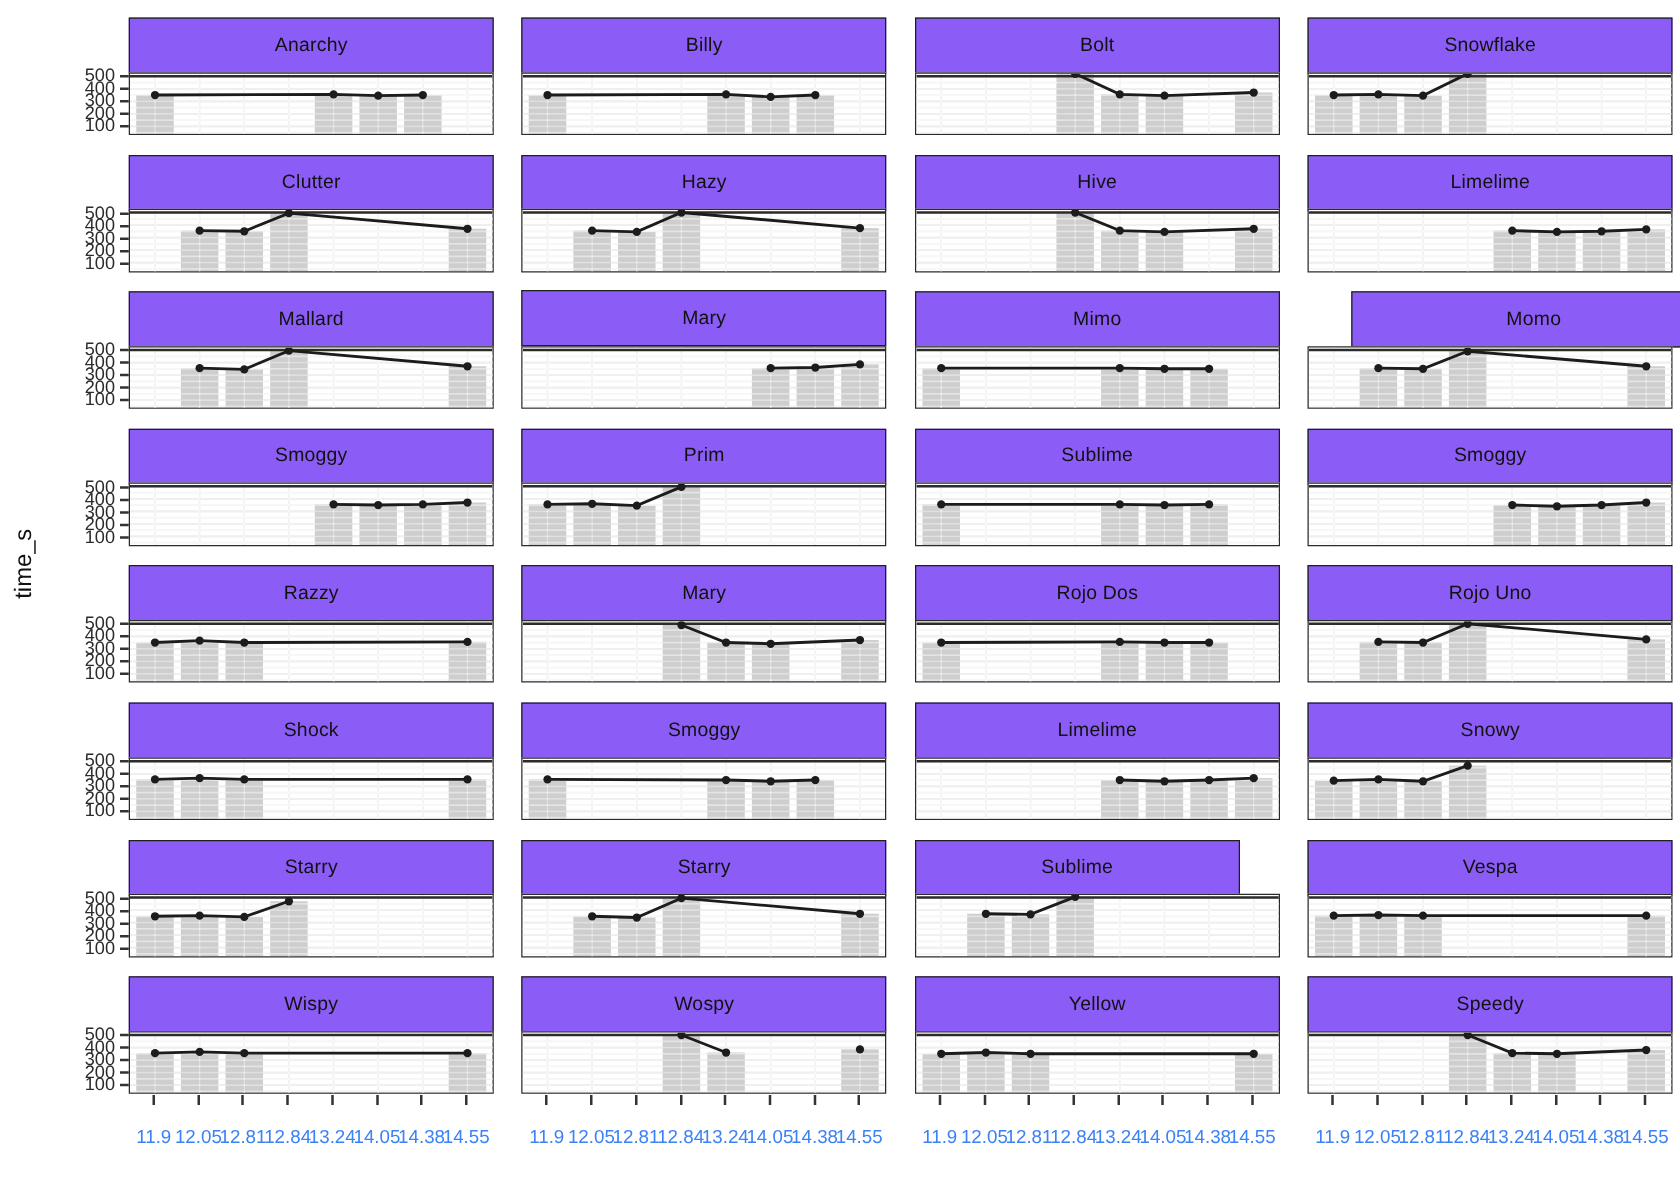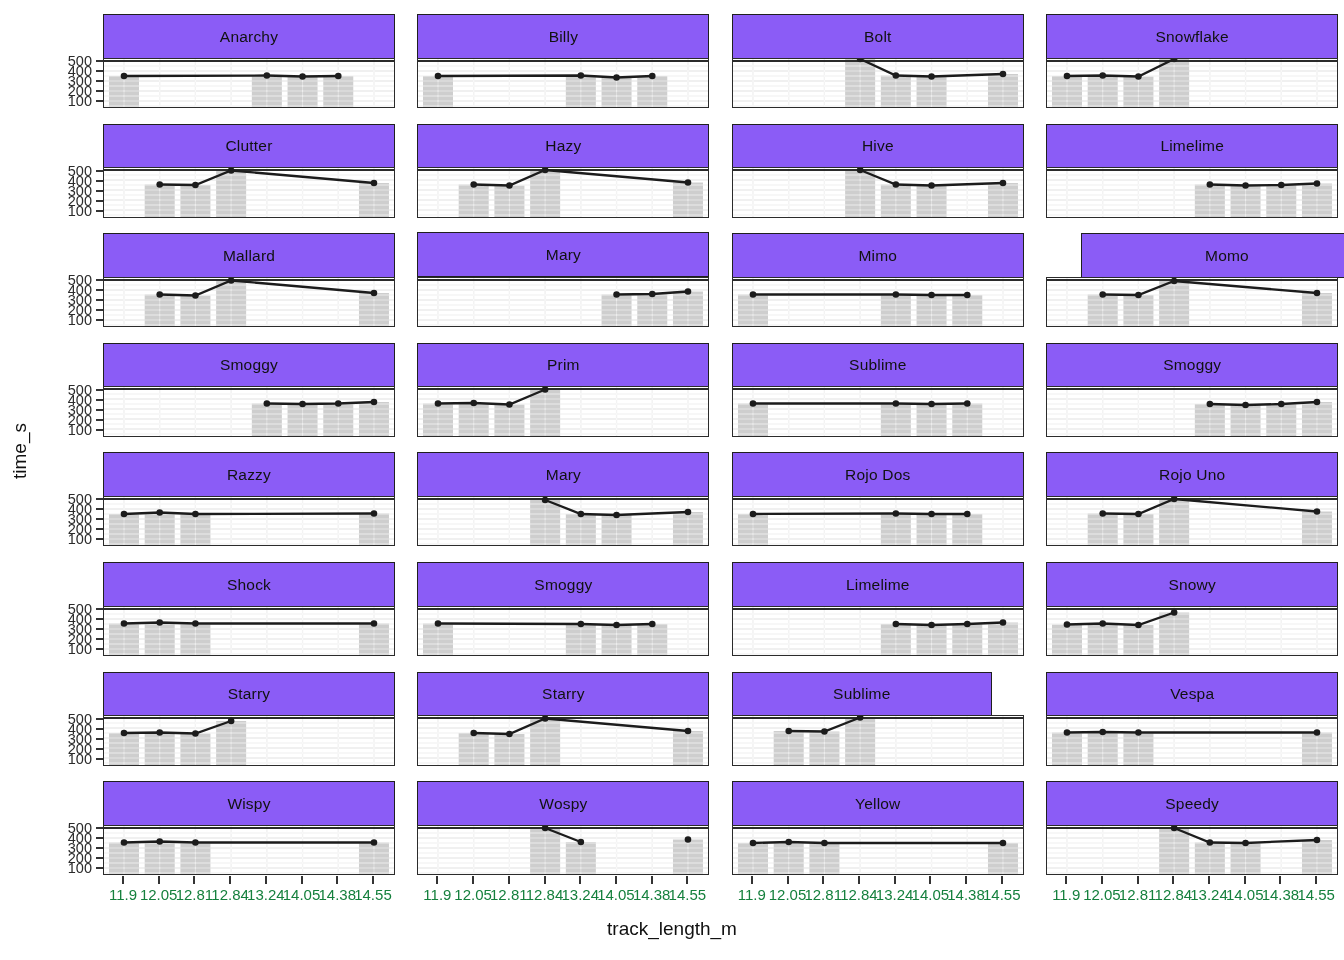--- a/index.html
+++ b/index.html
@@ -15,39 +15,39 @@
   .plot{
     position:absolute;background:#ffffff;border:1.4px solid #2b2b2b;
     box-sizing:border-box;overflow:hidden;
   }
   .plot svg{position:absolute;left:0;top:0;}
   .ytick-label{
     position:absolute;font-size:14.5px;color:#2b2b2b;text-align:right;width:34px;
     line-height:14px;
   }
   .xtick-label{
-    position:absolute;font-size:15px;color:#15803d;text-align:center;width:46px;
+    position:absolute;font-size:15px;color:#3b82f6;text-align:center;width:46px;
     line-height:16px;
+    margin-top:15px;
   }
   .tickmark-y{position:absolute;height:2px;background:#333;width:7px;}
   .tickmark-x{position:absolute;width:2px;background:#333;height:8px;}
   .axis-title-x{
     position:absolute;font-size:19px;color:#111;left:0;width:1344px;text-align:center;
   }
   .axis-title-y{
     position:absolute;font-size:19px;color:#111;transform:rotate(-90deg);
     transform-origin:center center;white-space:nowrap;
   }
 </style>
 </head>
 <body>
 
 <div id="figure">
   <div class="axis-title-y" style="left:-20px;top:440px;width:80px;text-align:center;">time_s</div>
-  <div class="axis-title-x" style="top:918px;">track_length_m</div>
   <div id="panels">
       <div class="strip" style="left: 103px; top: 14px; width: 292px; height: 45px;">
         <div class="strip-title">Anarchy</div>
       </div>
       <div class="plot" style="left: 103px; top: 57.5px; width: 292px; height: 50.5px;">
         <svg width="292" height="51">
           <line x1="0" y1="7" x2="292" y2="7" stroke="#ededed" stroke-width="1.4"></line>
           <line x1="0" y1="17" x2="292" y2="17" stroke="#ededed" stroke-width="1.4"></line>
           <line x1="0" y1="27" x2="292" y2="27" stroke="#ededed" stroke-width="1.4"></line>
           <line x1="0" y1="37" x2="292" y2="37" stroke="#ededed" stroke-width="1.4"></line>

